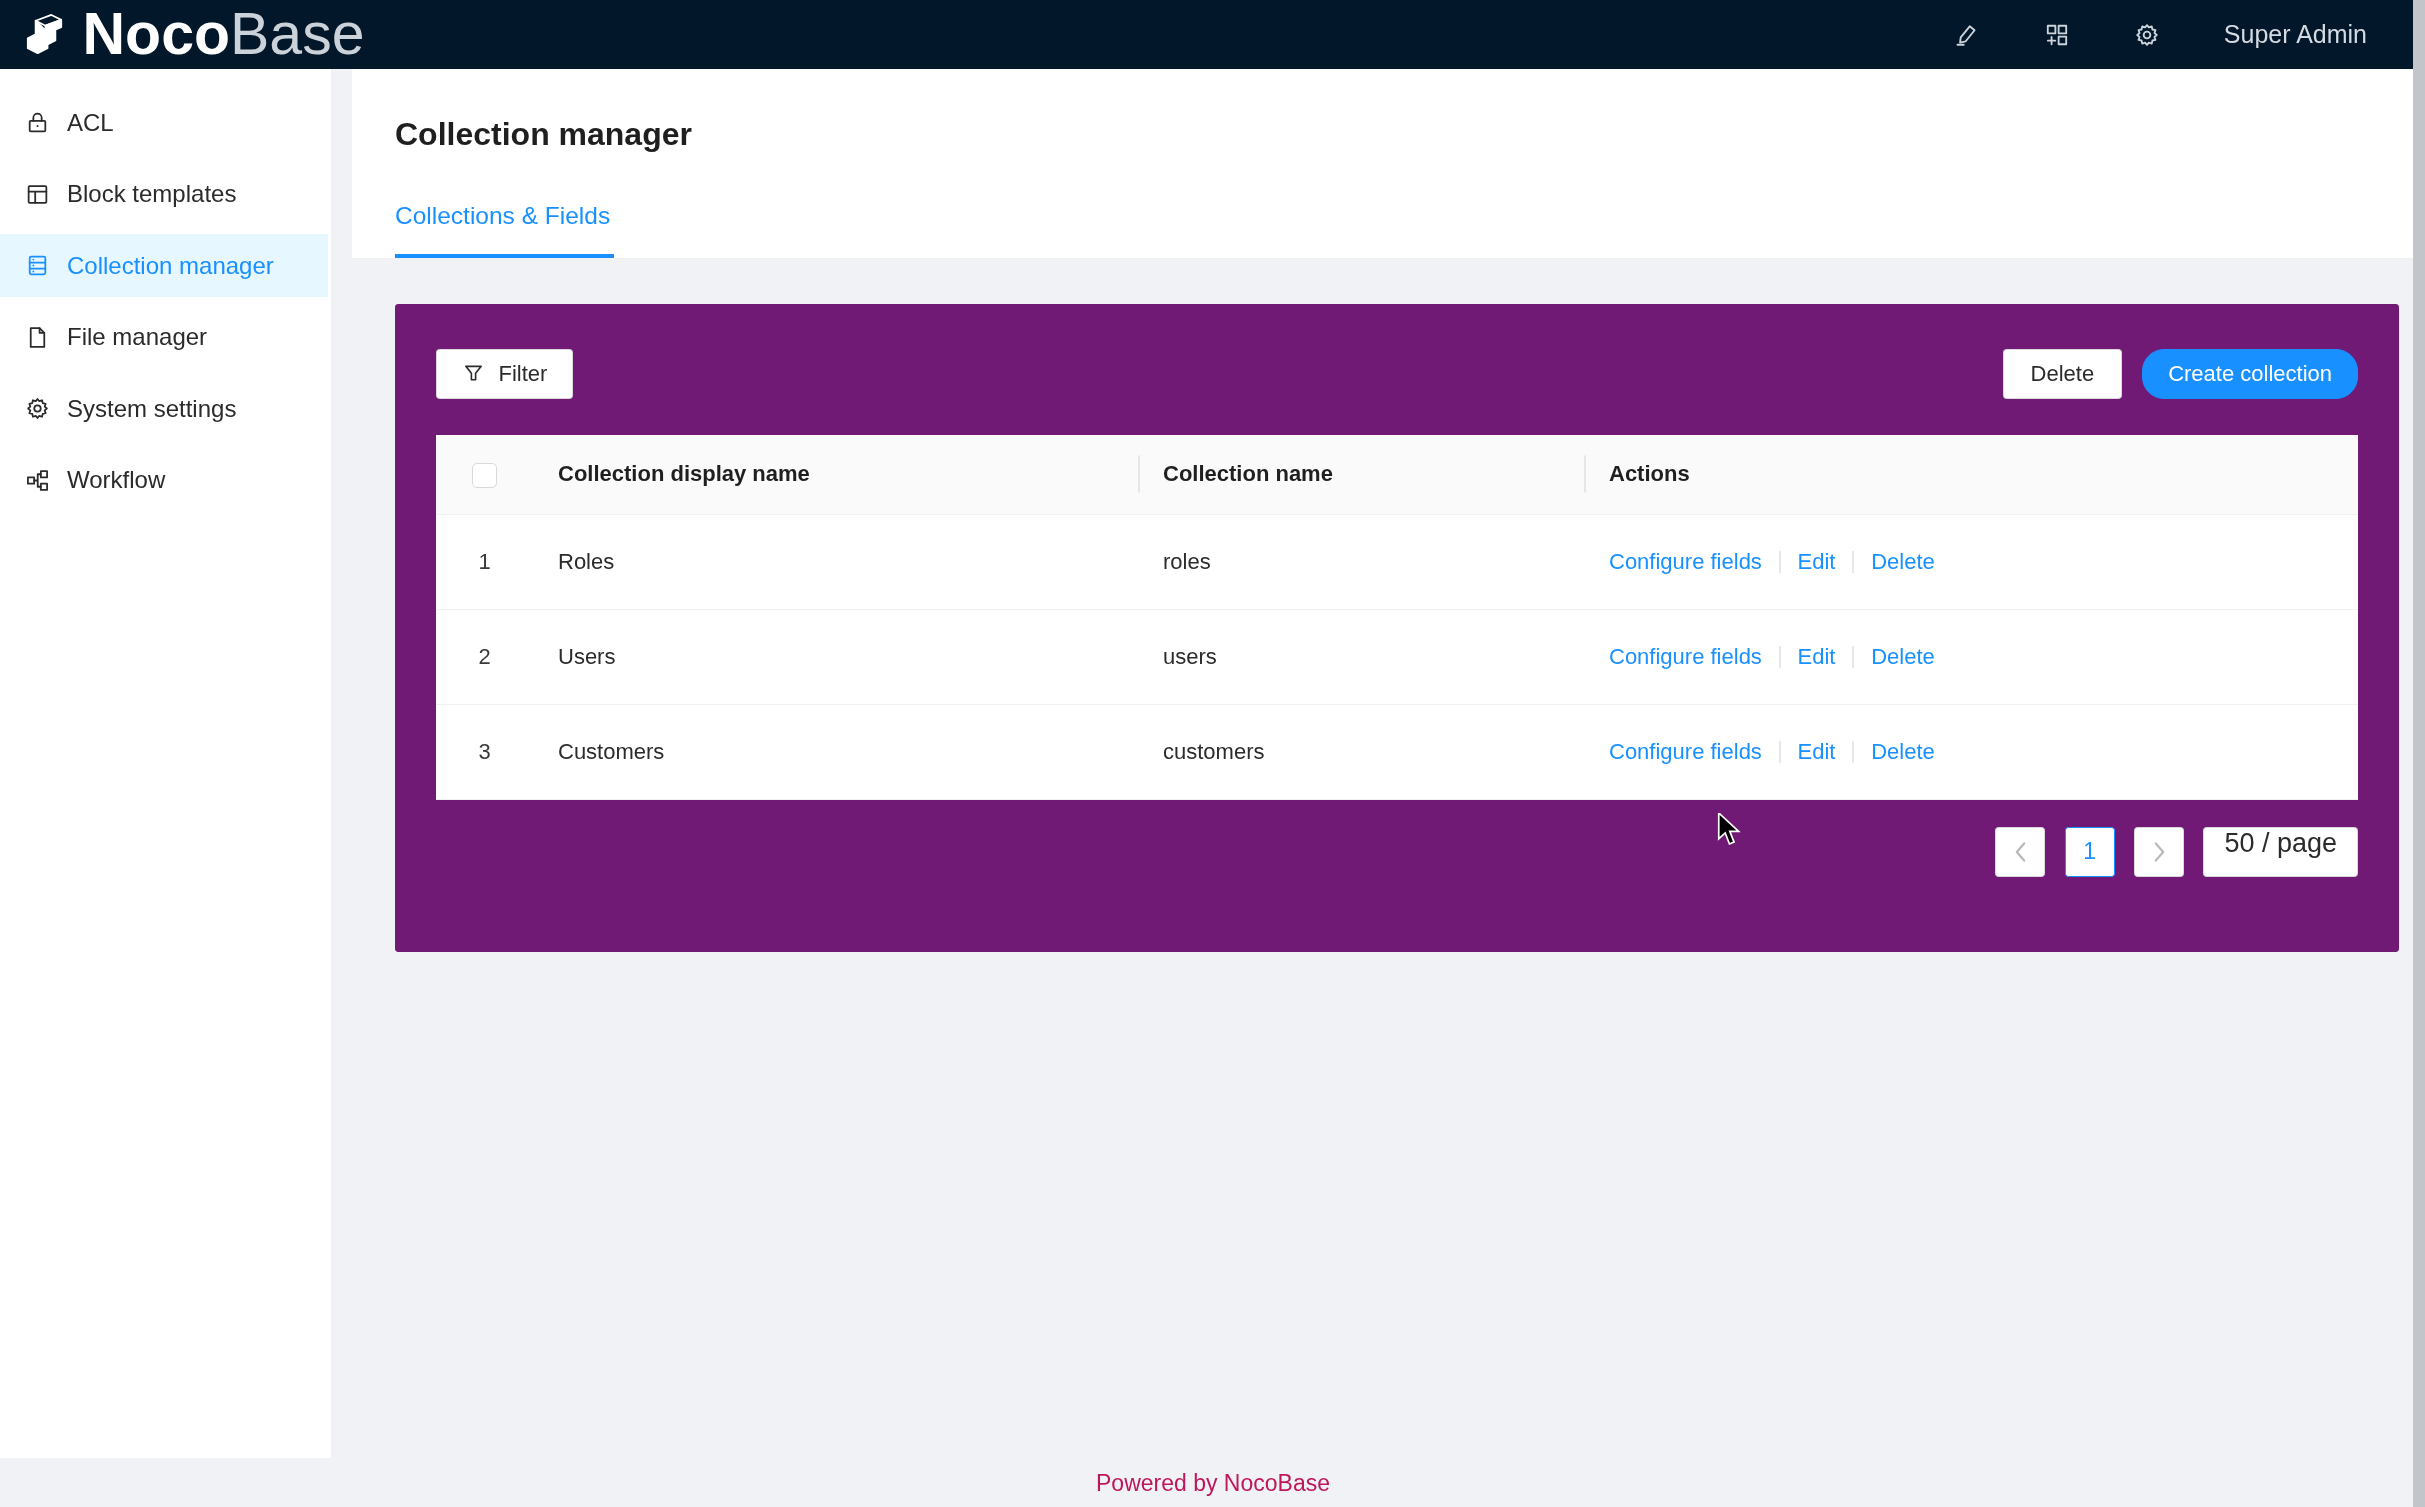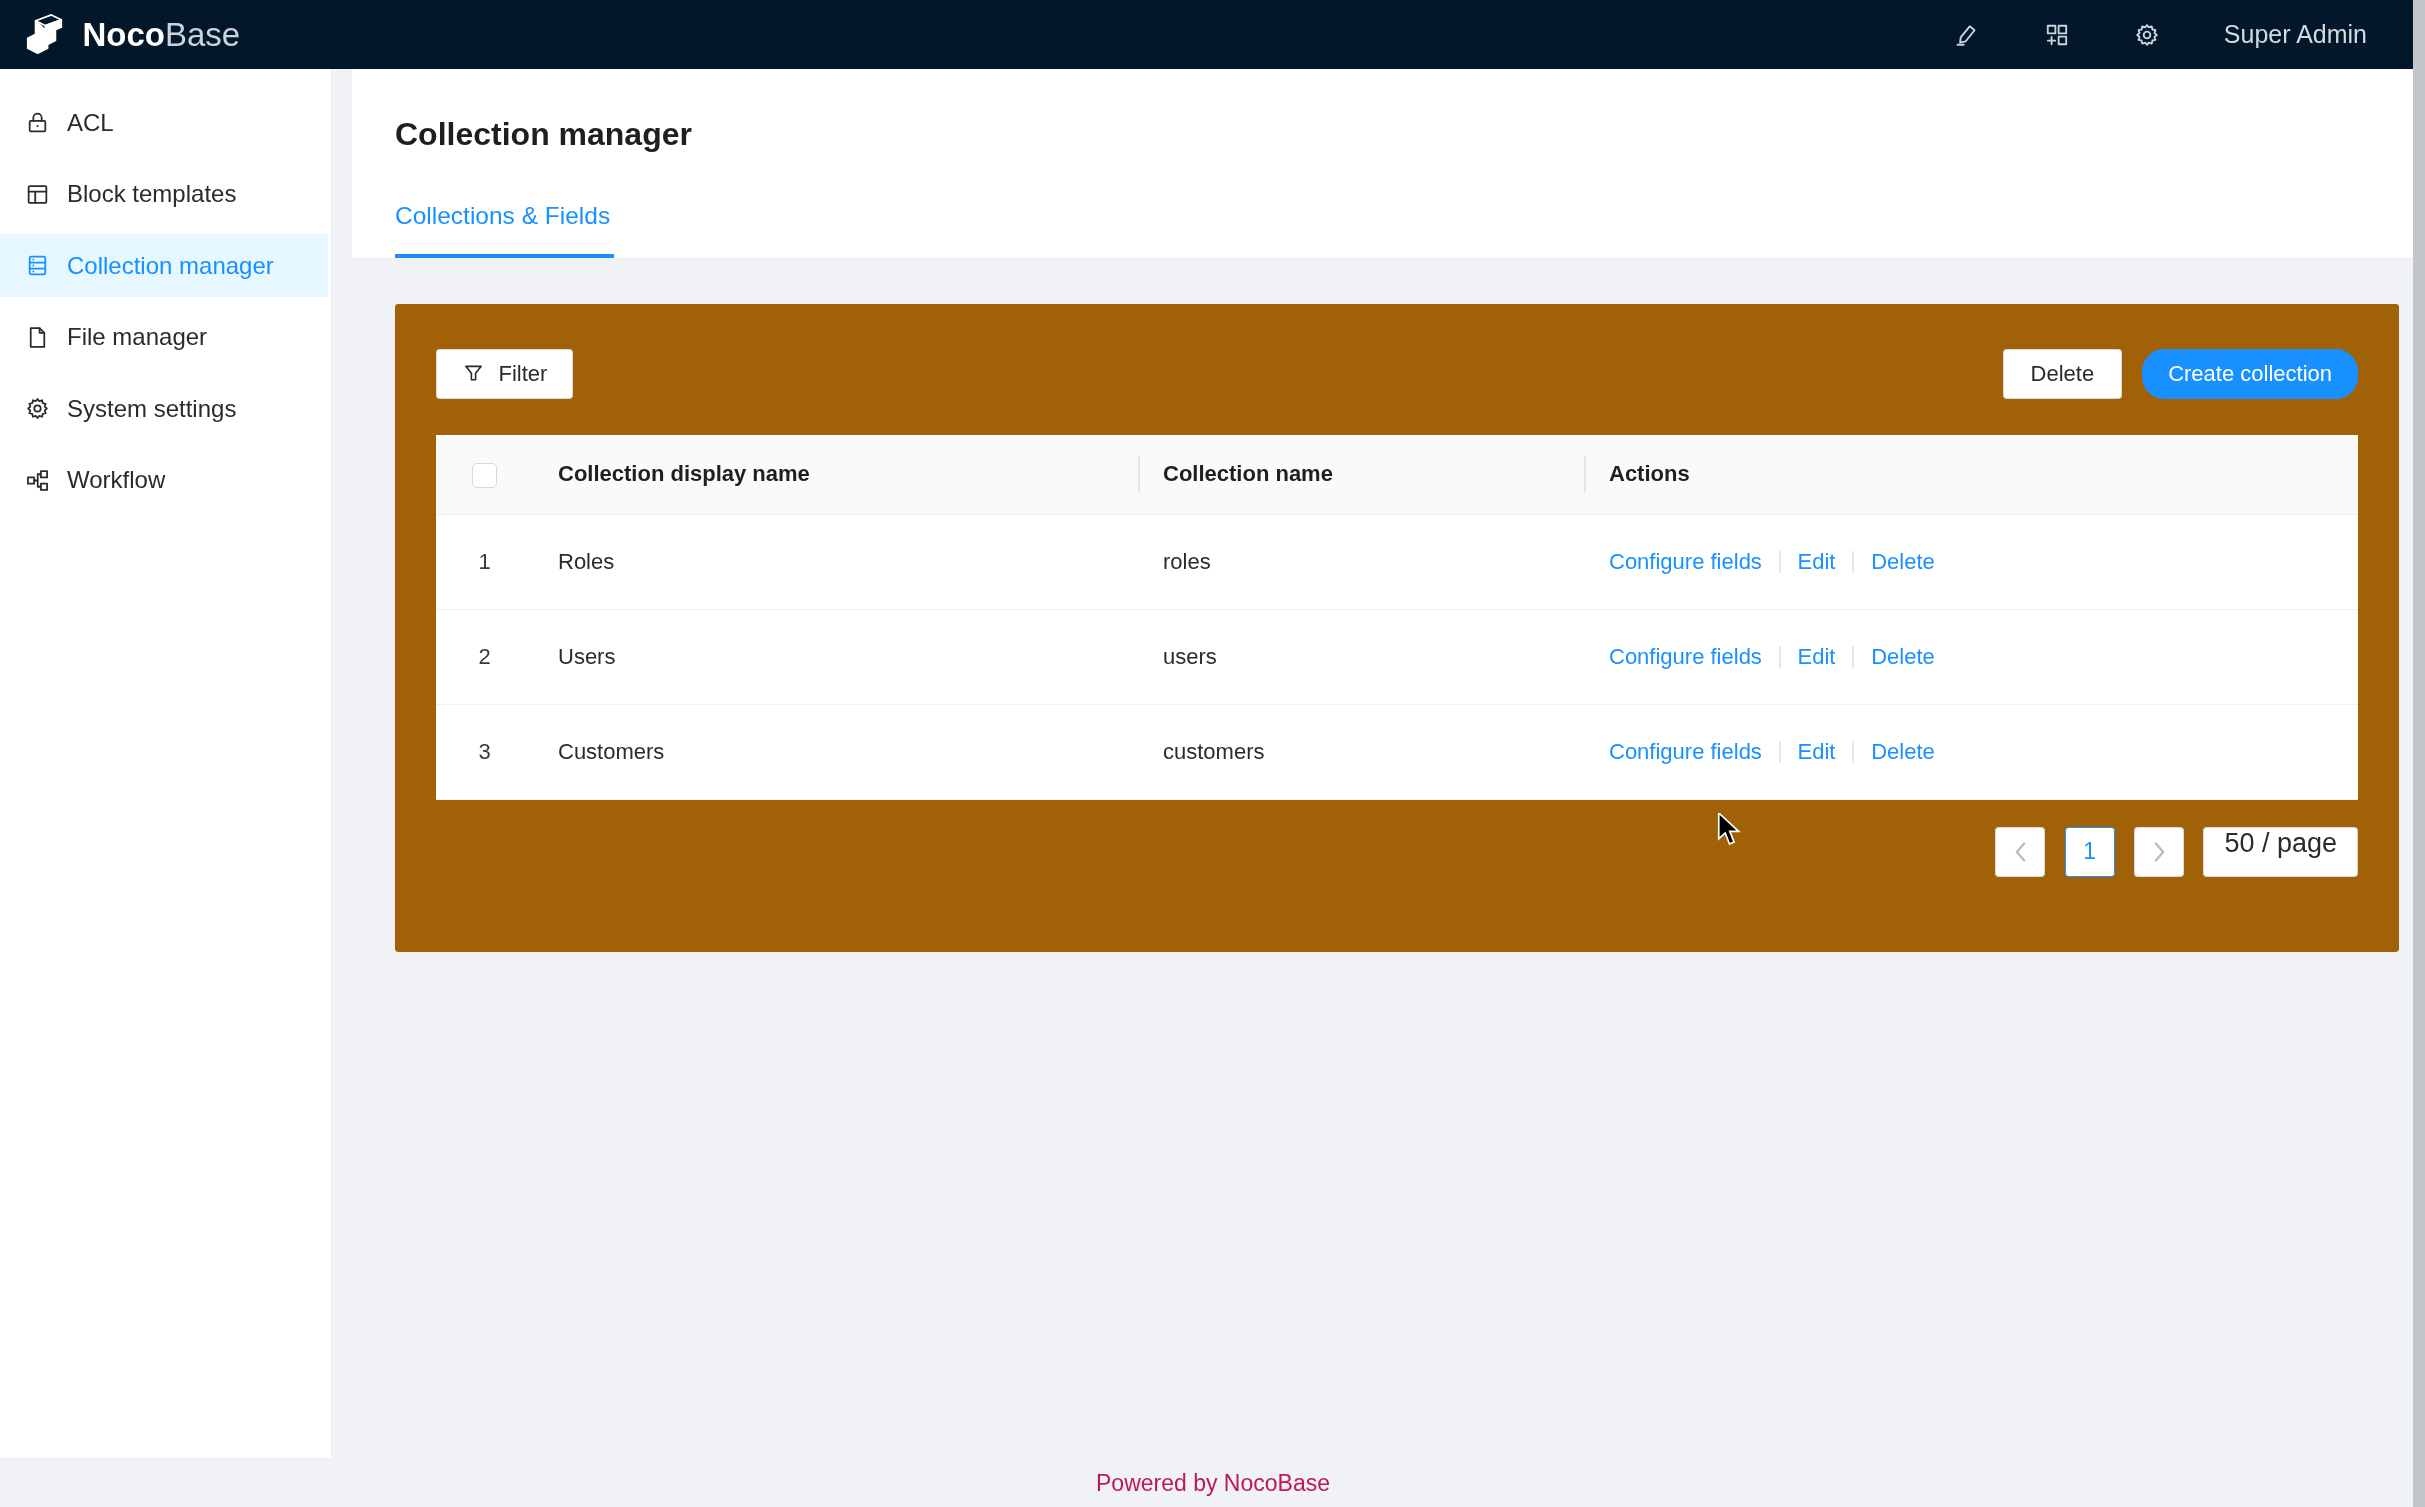--- a/index.html
+++ b/index.html
@@ -13,21 +13,21 @@
   svg.stroke-icon { fill:none; stroke:currentColor; stroke-width:1.7; stroke-linecap:round; stroke-linejoin:round; }
 
   
   .topbar {
     height:69px; background:#021729;
     display:flex; align-items:center;
     padding:0 59px 0 22px;
   }
   .logo { display:flex; align-items:center; gap:13.5px; }
   .logo-cube { width:47px; height:47px; color:#ffffff; }
-  .logo-text { font-size:33px; letter-spacing:0; line-height:1; display:flex; align-items:center; }
+  .logo-text { font-size:59px; letter-spacing:0; line-height:1; display:flex; align-items:center; }
   .logo-bold { color:#ffffff; font-weight:700; }
   .logo-light { color:#ccd2da; font-weight:200; }
   .topbar-right { margin-left:auto; display:flex; align-items:center; gap:64px; }
   .topbar-icon { width:26px; height:26px; color:#cdd3db; cursor:pointer; }
   .topbar-user { color:#d4dae2; font-size:25px; cursor:pointer; }
 
   
   .layout-row { display:flex; height:1389px;gap:20px; }
   .sidebar {
     width:332px; background:#ffffff;
@@ -54,21 +54,21 @@
   .page-title { font-size:32px; font-weight:600; color:#1f1f1f; }
   .tabs { position:absolute; left:43px; bottom:0; display:flex; }
   .tab {
     font-size:24.5px; color:#1890ff; padding:0 3.4px 24px 0;
     border-bottom:4.2px solid #1890ff; cursor:pointer;
   }
 
   
   .content { flex:1; padding:45px 27px 0 43px; }
   .card {
-    background:#a16207; border-radius:3.4px; height:648px;
+    background:#701a75; border-radius:3.4px; height:648px;
     padding:45px 41px 0 41px;
   }
   .toolbar { display:flex; align-items:center; height:50px; margin-bottom:36px; }
   .btn {
     height:50px; display:inline-flex; align-items:center; justify-content:center;
     border:1.7px solid #d9d9d9; border-radius:3.4px; background:#ffffff;
     font-size:22px; color:#2b2b2b; cursor:pointer; padding:0 25px;
   }
   .btn-filter { gap:13.5px; }
   .btn-filter .filter-icon { width:23px; height:23px; }

